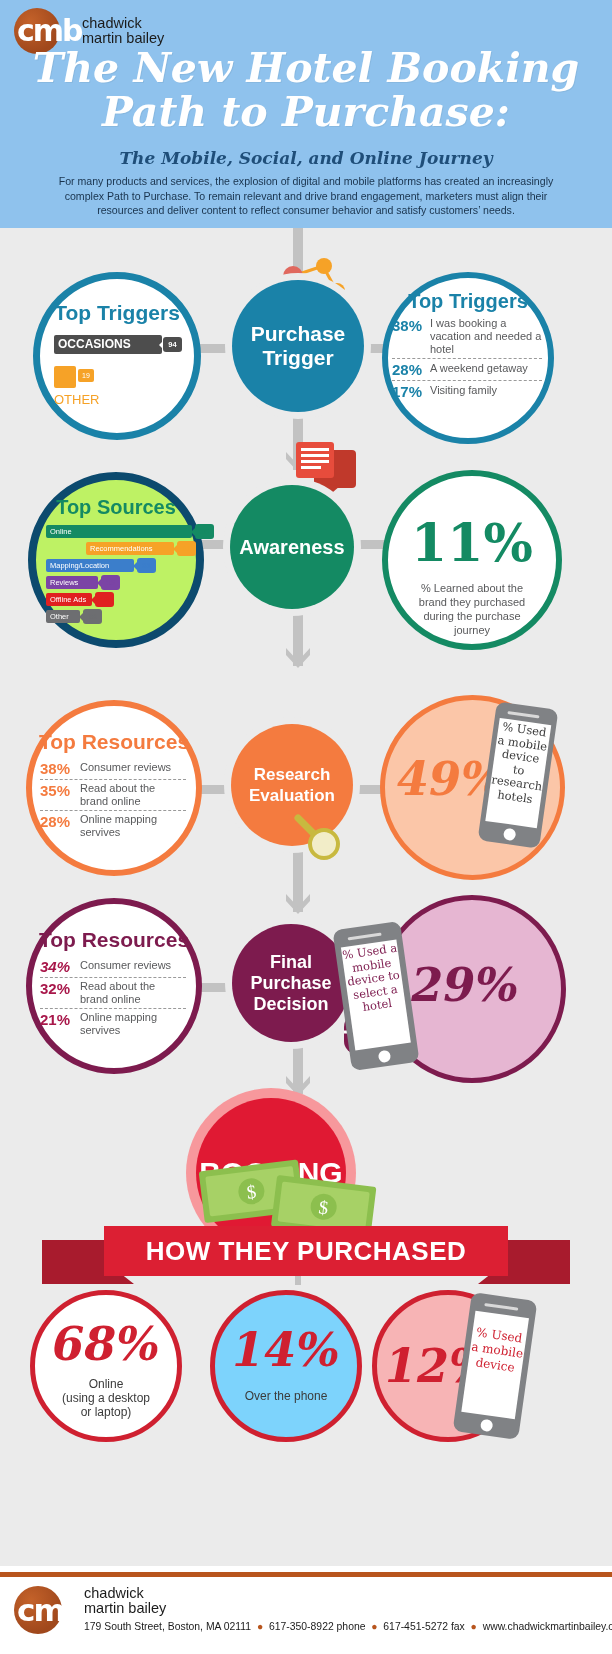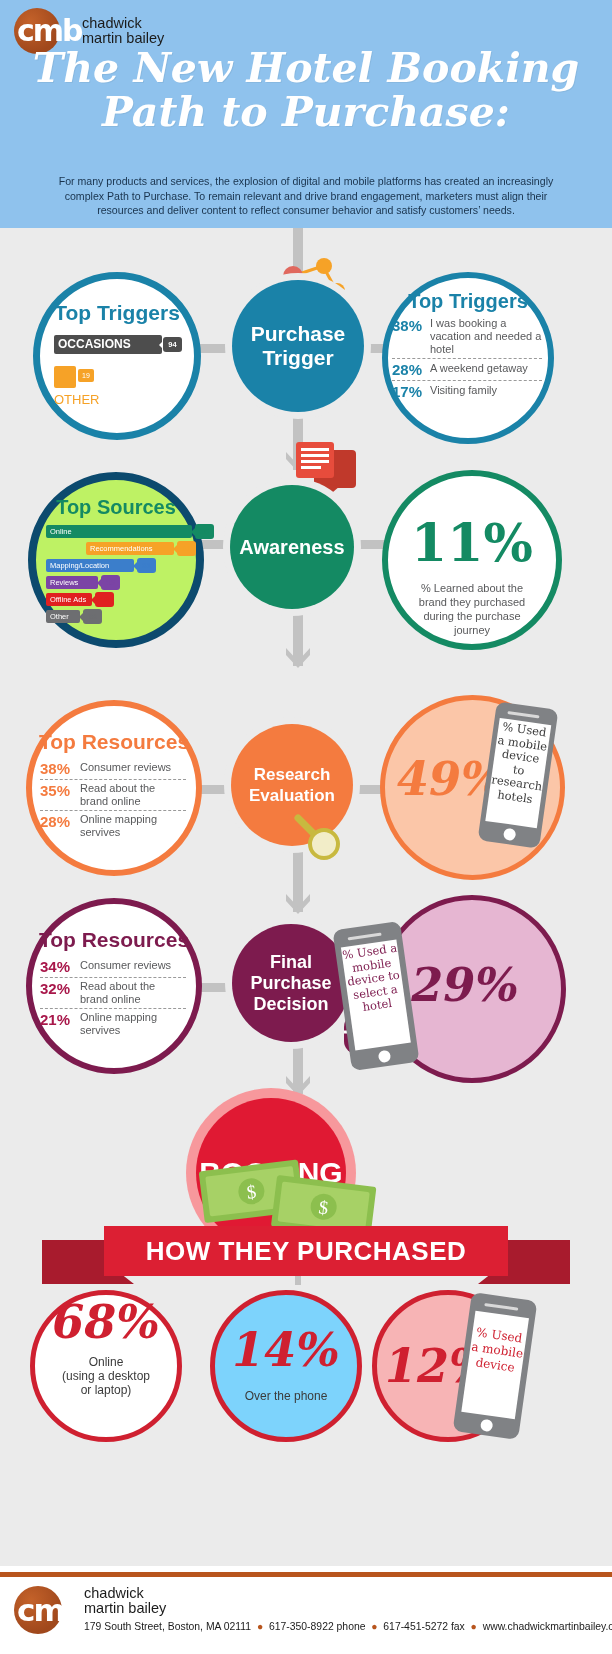--- a/index.html
+++ b/index.html
@@ -114,20 +114,21 @@
     </div>
     <div class="logo-text">
       <div>chadwick</div>
       <div>martin bailey</div>
     </div>
   </div>
   <div class="title-main">
     <div>The New Hotel Booking</div>
     <div>Path to Purchase:</div>
   </div>
+  <div class="title-sub">The Mobile, Social, and Online Journey</div>
   <div class="title-body">For many products and services, the explosion of digital and mobile platforms has created an increasingly complex Path to Purchase. To remain relevant and drive  brand engagement, marketers must align their resources and deliver content to reflect consumer behavior and satisfy  customers’ needs.</div>
 </div>
 
 <div class="spine" style="top:228px;height:62px;"></div>
 <div class="spine" style="top:410px;height:60px;"></div>
 <div class="arrow-down" style="top:452px;">
   <svg width="30" height="20" viewBox="0 0 30 20">
       <path d="M3 0 L15 13 L27 0 L27 7 L15 20 L3 7 Z" fill="#c2c2c2"></path>
     </svg>
 </div>
@@ -296,21 +297,21 @@
   <div class="txt" style="left:5px;top:18px;width:52px;font-size:11.5px;line-height:13.5px;color:#3b3b3b;">% Used a mobile device to research hotels</div>
 </div>
 
 <div class="connector" style="left:198px;top:983px;width:38px;"></div>
 <div class="connector" style="left:348px;top:983px;width:38px;"></div>
 
 <div class="circ" style="left:26px;top:898px;width:176px;height:176px;background:#fff;border:6px solid #7d1b4e;">
   <h3 class="panel-title" style="color:#7d1b4e;font-size:21px;text-align:center;margin-top:24px;">Top Resources</h3>
   <div class="rows" style="padding:4px 10px 0 8px;font-size:11px;">
     <div class="row">
-      <span class="pct" style="color:#a8174a;font-size:15px;width:40px;">34%</span>
+      <span class="pct" style="color:#a8174a;font-size:15px;width:40px;font-style:italic;">34%</span>
       <span class="lbl" style="line-height:15px;">Consumer reviews</span>
     </div>
     <div class="row">
       <span class="pct" style="color:#a8174a;font-size:15px;width:40px;">32%</span>
       <span class="lbl" style="line-height:13px;">Read about the brand online</span>
     </div>
     <div class="row">
       <span class="pct" style="color:#a8174a;font-size:15px;width:40px;">21%</span>
       <span class="lbl" style="line-height:13px;">Online mapping servives</span>
     </div>
@@ -361,21 +362,21 @@
 </svg>
 <div class="spine" style="top:1245px;height:40px;width:6px;left:295px;"></div>
 
 <div class="ribbon-tail" style="left:42px;top:1240px;width:92px;height:44px;clip-path:polygon(0 0,92px 0,64px 22px,92px 44px,0 44px);"></div>
 <div class="ribbon-tail" style="left:478px;top:1240px;width:92px;height:44px;clip-path:polygon(0 0,92px 0,92px 44px,0 44px,28px 22px);"></div>
 <div class="ribbon-main" style="left:104px;top:1226px;width:404px;height:50px;display:flex;align-items:center;justify-content:center;">
   <span style="color:#fff;font-size:26px;font-weight:bold;letter-spacing:0.5px;text-align:right;">HOW THEY PURCHASED</span>
 </div>
 
 <div class="circ" style="left:30px;top:1290px;width:152px;height:152px;background:#fff;border:5px solid #cf2030;">
-  <div style="color:#cf2030;font-size:46px;font-style:italic;font-weight:bold;text-align:center;font-family:'DejaVu Serif',serif;">68%</div>
+  <div style="color:#cf2030;font-size:46px;font-style:italic;font-weight:bold;text-align:center;margin-top:22px;font-family:'DejaVu Serif',serif;">68%</div>
   <div style="text-align:center;color:#3b3b3b;font-size:12px;line-height:14px;margin-top:6px;">
     <div>Online</div>
     <div>(using a desktop</div>
     <div>or laptop)</div>
   </div>
 </div>
 
 <div class="circ" style="left:210px;top:1290px;width:152px;height:152px;background:#7dd3fc;border:5px solid #cf2030;">
   <div style="color:#cf2030;font-size:46px;font-style:italic;font-weight:bold;text-align:center;margin-top:28px;font-family:'DejaVu Serif',serif;">14%</div>
   <div style="text-align:center;color:#3b3b3b;font-size:12px;line-height:14px;margin-top:12px;">

